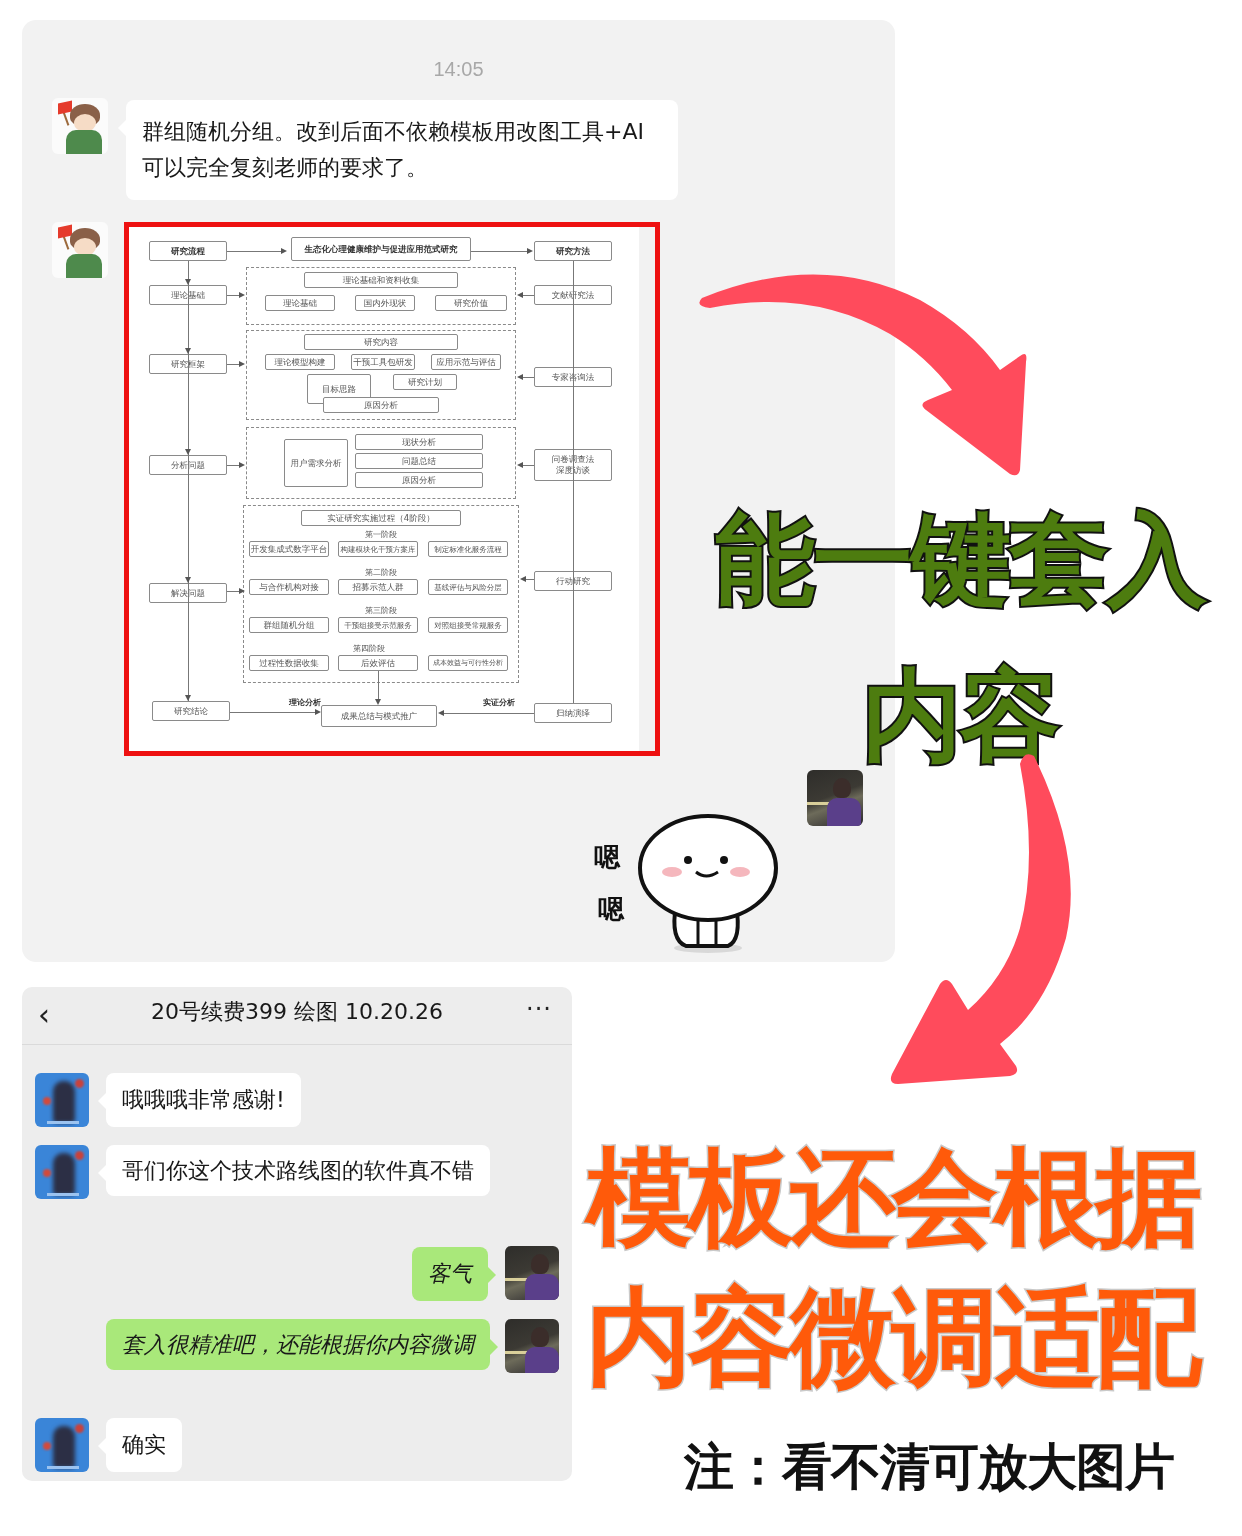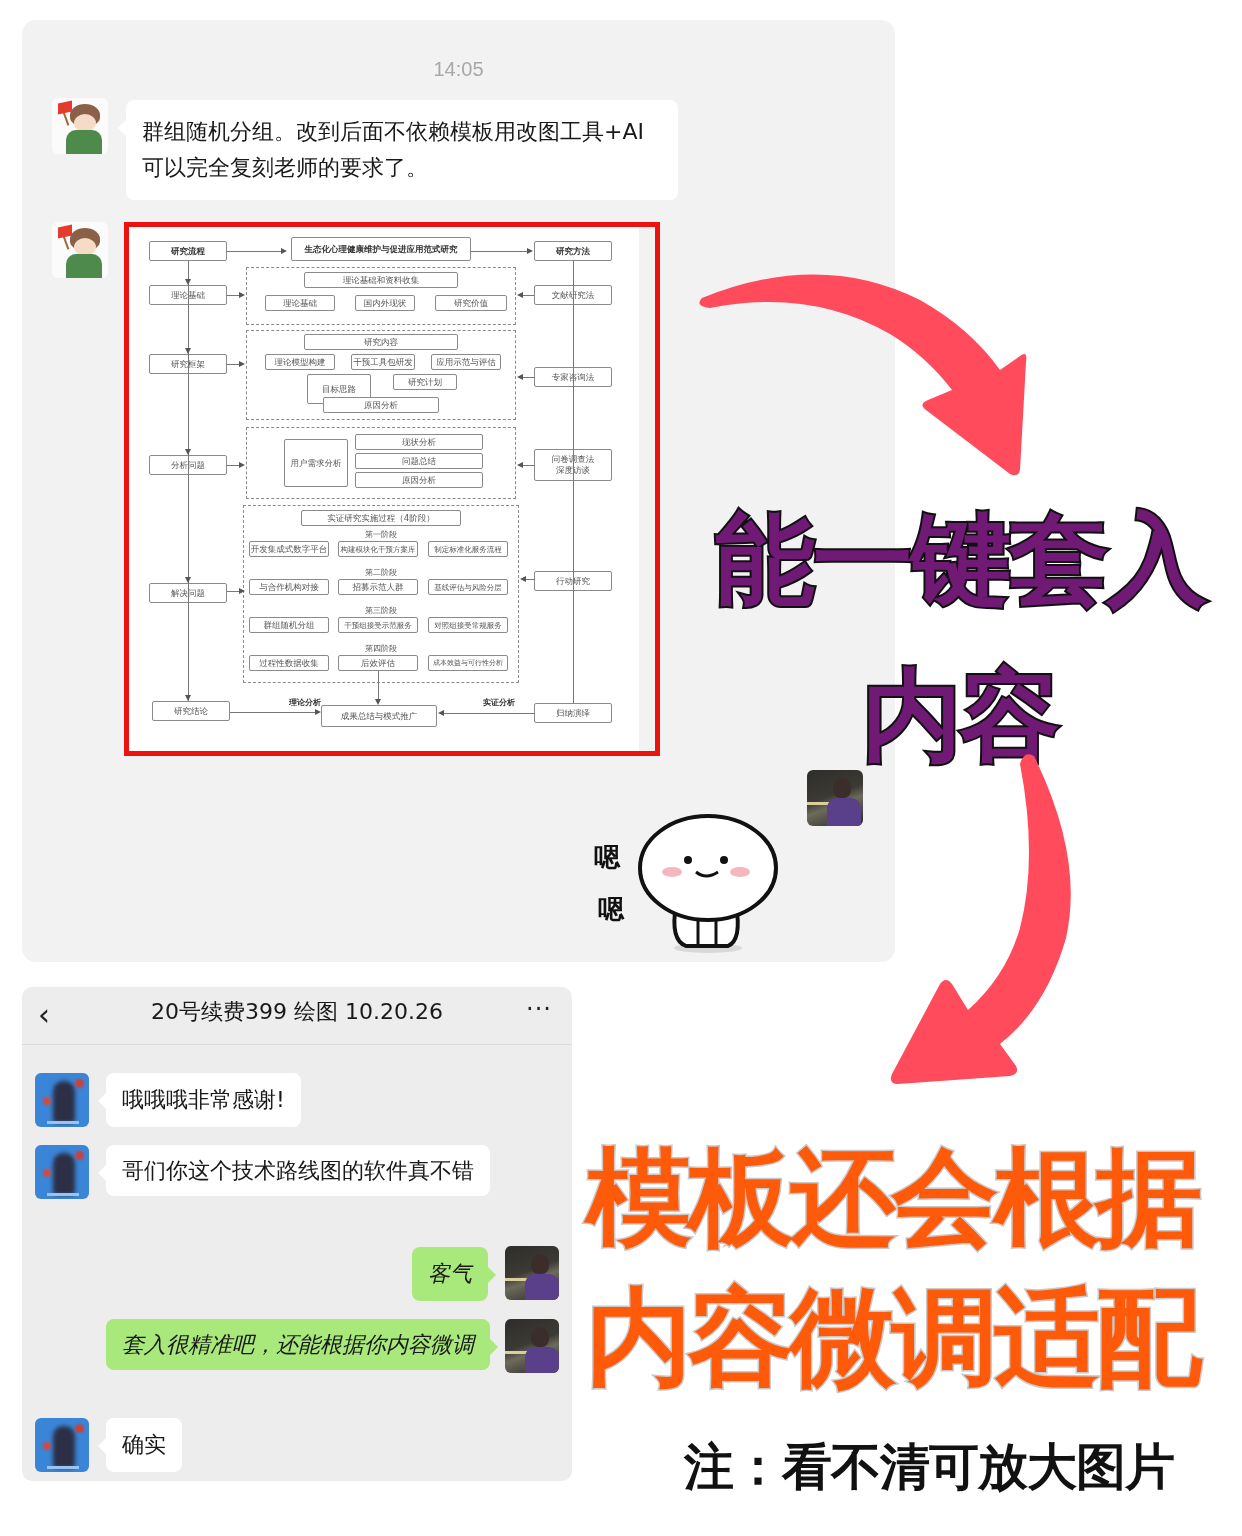--- a/index.html
+++ b/index.html
@@ -78,21 +78,21 @@
     background: #ededed; border-radius: 10px; overflow: hidden;
   }
   .nav-bar { position: absolute; left: 0; top: 0; width: 100%; height: 58px; border-bottom: 1px solid #dadada; }
   .nav-back { position: absolute; left: 16px; top: 10px; font-size: 30px; color: #222; font-family: "DejaVu Sans", sans-serif; }
   .nav-title { position: absolute; left: 0; right: 0; top: 10px; text-align: center; font-size: 22px; color: #191919; }
   .nav-more { position: absolute; right: 20px; top: 8px; font-size: 24px; color: #222; letter-spacing: 1px; }
 
   
   .headline-1 {
     position: absolute; left: 680px; top: 490px; width: 560px; text-align: center;
-    font-size: 100px; font-weight: bold; line-height: 140px; color: #701a75;
+    font-size: 100px; font-weight: bold; line-height: 140px; color: #4d7c0f;
     -webkit-text-stroke: 4px #111; paint-order: stroke fill; letter-spacing: -2px;
     font-family: "DejaVu Sans", sans-serif;
   }
   .headline-2 {
     position: absolute; left: 586px; top: 1128px; width: 640px; text-align: left;
     font-size: 106px; font-weight: bold; line-height: 140px; color: #ff5a0a;
     -webkit-text-stroke: 3px #c9c9c9; paint-order: stroke fill; letter-spacing: -4px;
     font-family: "DejaVu Sans", sans-serif;
   }
   .note {
@@ -210,21 +210,21 @@
     <div class="flabel" style="left:236px;top:340px;">第二阶段</div>
     <div class="fbox" style="left:120px;top:352px;width:80px;height:16px;">与合作机构对接</div>
     <div class="fbox" style="left:209px;top:352px;width:80px;height:16px;">招募示范人群</div>
     <div class="fbox" style="left:299px;top:352px;width:80px;height:16px;font-size:7.5px;">基线评估与风险分层</div>
 
     <div class="flabel" style="left:236px;top:378px;">第三阶段</div>
     <div class="fbox" style="left:120px;top:390px;width:80px;height:16px;">群组随机分组</div>
     <div class="fbox" style="left:209px;top:390px;width:80px;height:16px;font-size:7.5px;">干预组接受示范服务</div>
     <div class="fbox" style="left:299px;top:390px;width:80px;height:16px;font-size:7.5px;">对照组接受常规服务</div>
 
-    <div class="flabel" style="left:236px;top:416px;">第四阶段</div>
+    <div class="flabel" style="left:224px;top:416px;">第四阶段</div>
     <div class="fbox" style="left:120px;top:428px;width:80px;height:16px;">过程性数据收集</div>
     <div class="fbox" style="left:209px;top:428px;width:80px;height:16px;">后效评估</div>
     <div class="fbox" style="left:299px;top:428px;width:80px;height:16px;font-size:7px;">成本效益与可行性分析</div>
 
     <div class="fline" style="left:98px;top:364px;width:14px;height:1px;"></div>
       <div class="ahead-r" style="left:110px;top:361px;"></div>
     <div class="fline" style="left:395px;top:352px;width:10px;height:1px;"></div>
       <div class="ahead-l" style="left:391px;top:349px;"></div>
 
     <div class="fline" style="left:249px;top:444px;width:1px;height:32px;"></div>

